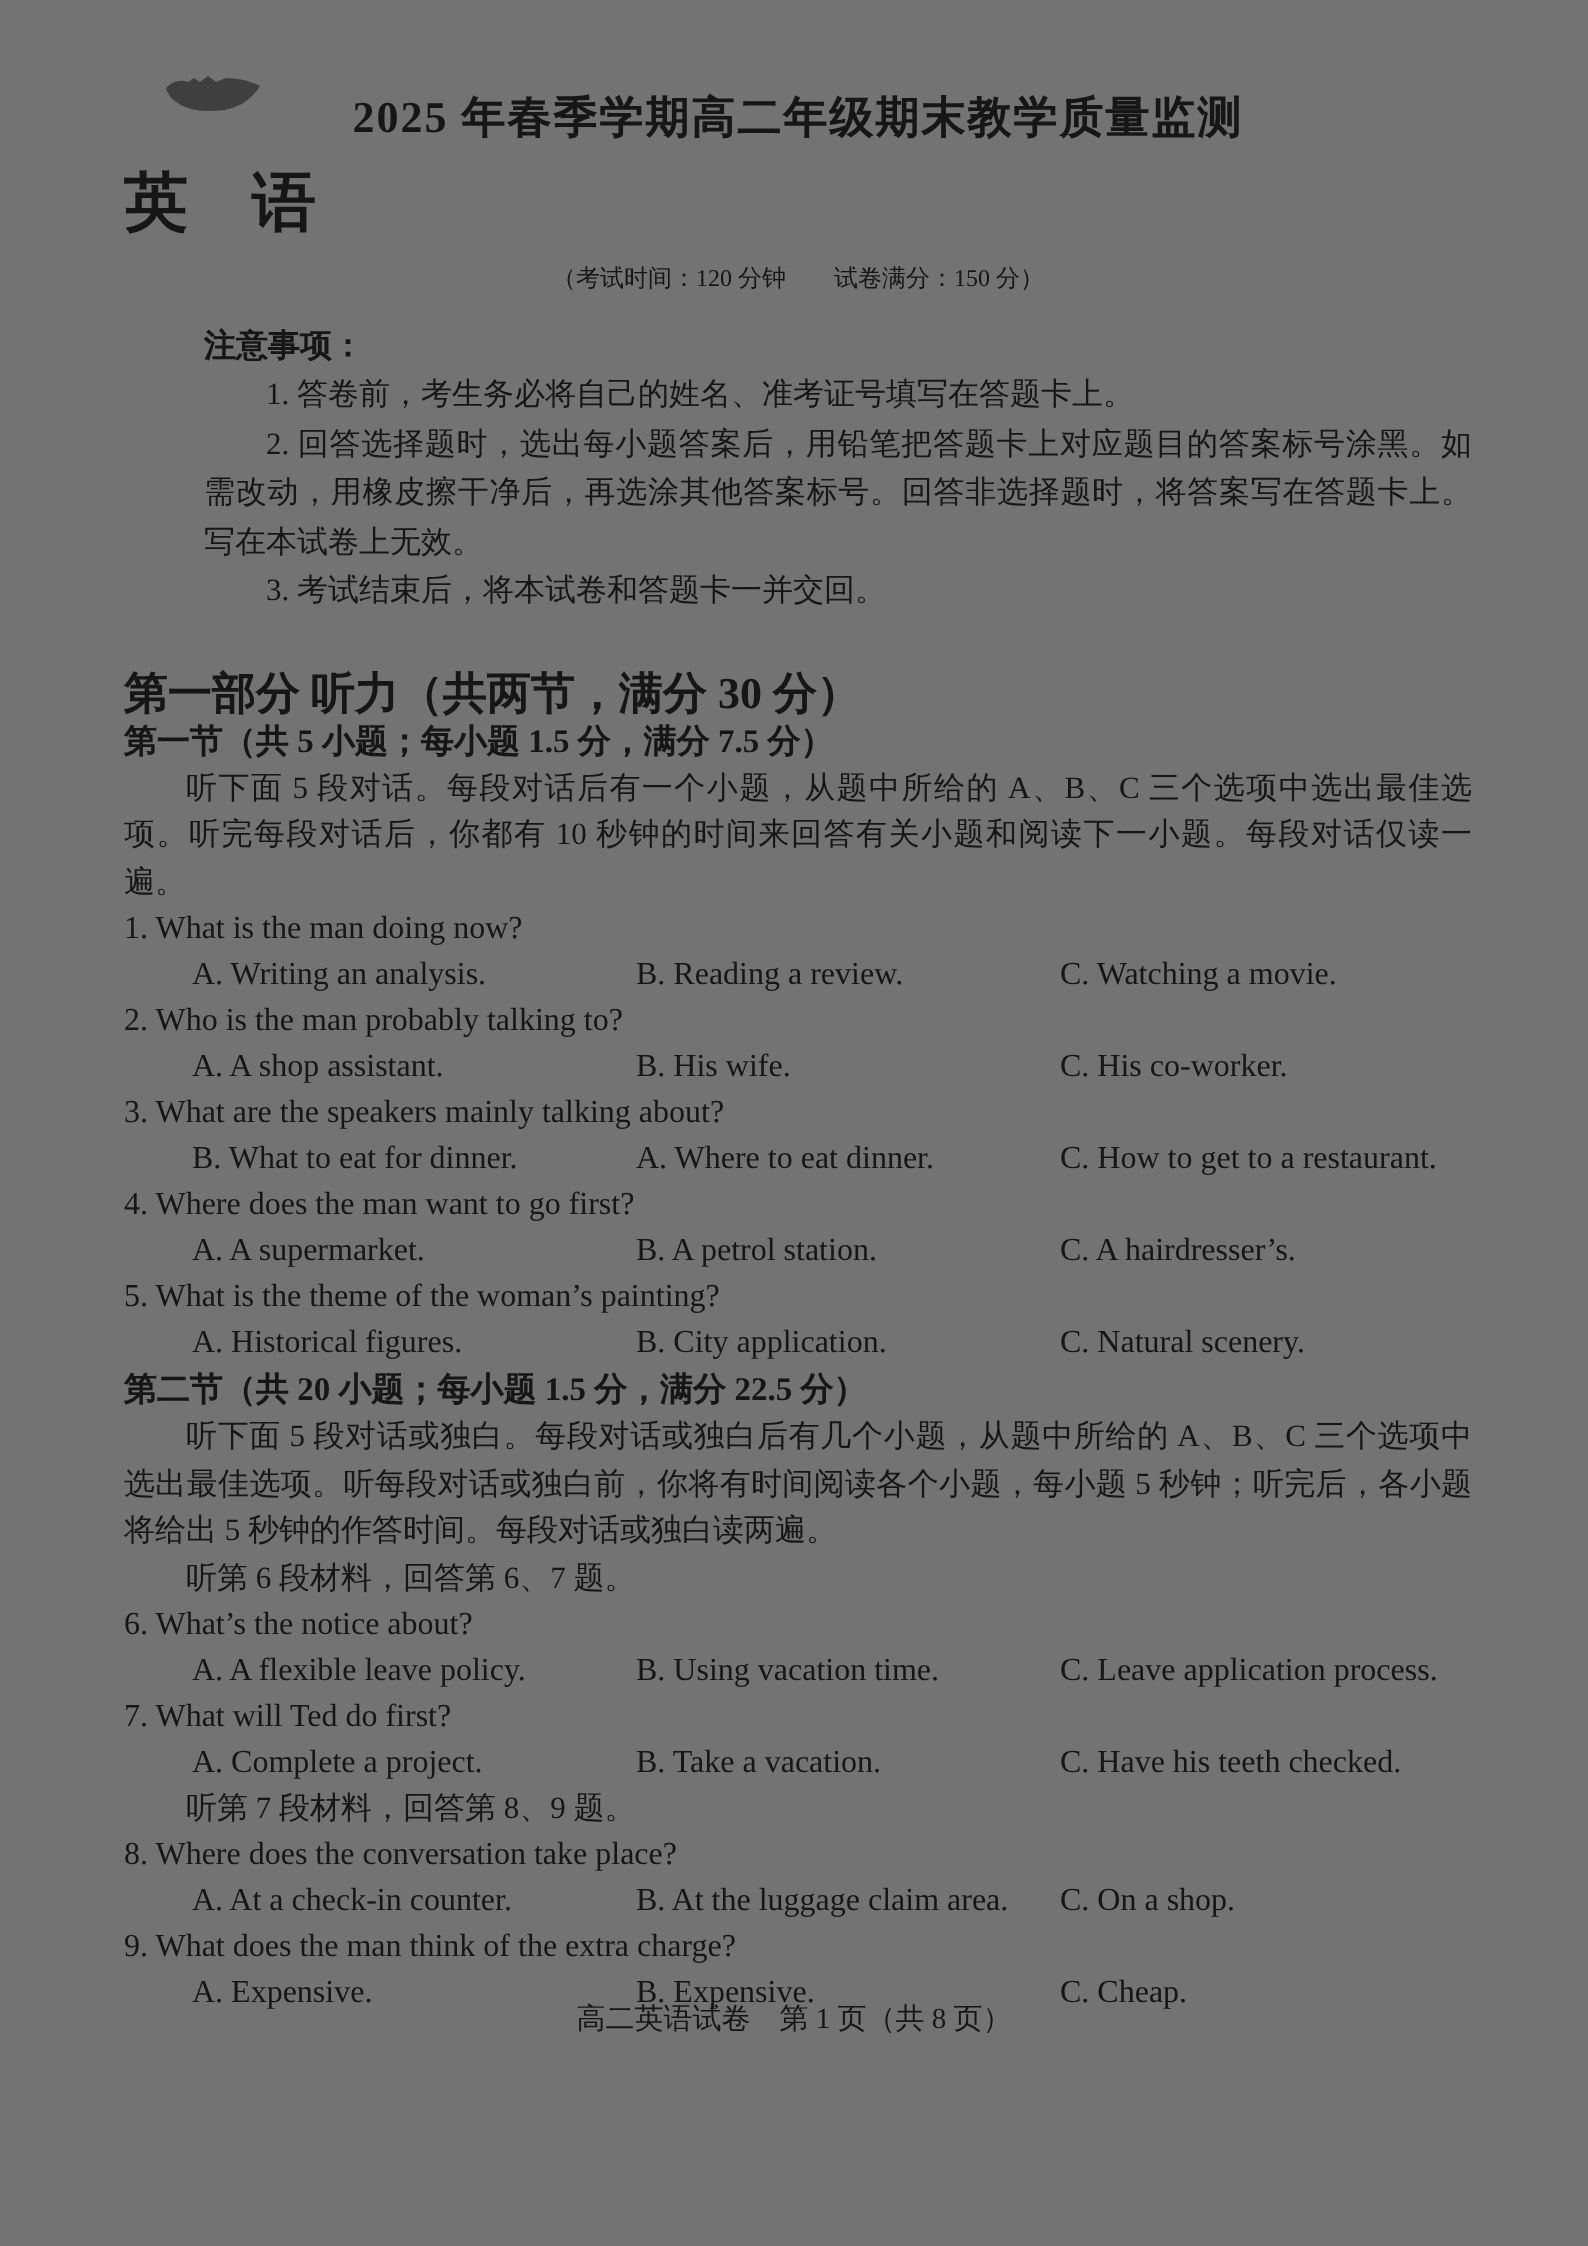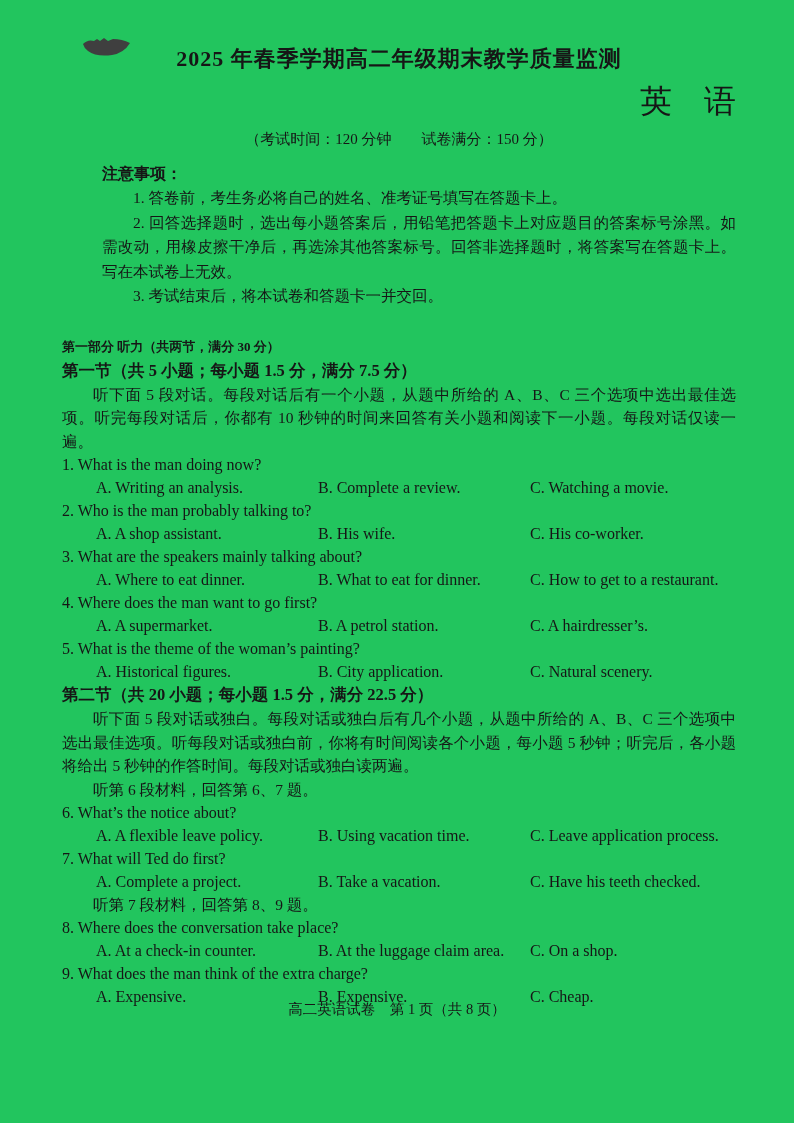--- a/index.html
+++ b/index.html
@@ -2,21 +2,21 @@
 <html><head>
 <meta charset="utf-8">
 <style>
   * { margin: 0; padding: 0; box-sizing: border-box; }
   html, body { background: #e9e9e9; }
   .page {
     position: relative;
     width: 794px;
     height: 1123px;
     margin: 0 auto;
-    background: #22c55e;
+    background: #737373;
     color: #161616;
     font-family: "Liberation Serif", "DejaVu Serif", serif;
     overflow: hidden;
   }
   .content {
     position: absolute;
     top: 44px;
     left: 62px;
     right: 58px;
   }
@@ -28,48 +28,48 @@
     height: 24px;
   }
   .exam-title {
     text-align: center;
     font-size: 22px;
     font-weight: bold;
     letter-spacing: 1px;
     line-height: 30px;
   }
   .subject-title {
-    text-align: right;
+    text-align: left;
     font-size: 32px;
-    font-weight: normal;
+    font-weight: bold;
     margin-top: 8px;
     line-height: 38px;
   }
   .exam-meta {
     text-align: center;
-    font-size: 15px;
+    font-size: 12px;
     margin-top: 8px;
     line-height: 22px;
     font-family: Liberation Serif, serif;
   }
   .notes { margin-top: 12px; margin-left: 40px; }
   .notes-heading {
     font-weight: bold;
     font-size: 16px;
     line-height: 24px;
   }
   .note-item {
     font-size: 15.5px;
     line-height: 24.5px;
     text-indent: 2em;
     text-align: justify;
   }
   .part-heading {
     font-weight: bold;
-    font-size: 13px;
+    font-size: 22px;
     line-height: 24px;
     margin-top: 26px;
   }
   .section-heading {
     font-weight: bold;
     font-size: 16.5px;
     line-height: 24px;
   }
   .instructions {
     font-size: 15.5px;
@@ -124,39 +124,39 @@
     <div class="part-heading">第一部分 听力（共两节，满分 30 分）</div>
 
     <div>
       <div class="section-heading">第一节（共 5 小题；每小题 1.5 分，满分 7.5 分）</div>
       <p class="instructions">听下面 5 段对话。每段对话后有一个小题，从题中所给的 A、B、C 三个选项中选出最佳选项。听完每段对话后，你都有 10 秒钟的时间来回答有关小题和阅读下一小题。每段对话仅读一遍。</p>
 
       <div class="q">
         <div class="q-text">1. What is the man doing now?</div>
         <div class="opts">
           <span class="opt">A. Writing an analysis.</span>
-          <span class="opt">B. Complete a review.</span>
+          <span class="opt">B. Reading a review.</span>
           <span class="opt">C. Watching a movie.</span>
         </div>
       </div>
 
       <div class="q">
         <div class="q-text">2. Who is the man probably talking to?</div>
         <div class="opts">
           <span class="opt">A. A shop assistant.</span>
           <span class="opt">B. His wife.</span>
           <span class="opt">C. His co-worker.</span>
         </div>
       </div>
 
       <div class="q">
         <div class="q-text">3. What are the speakers mainly talking about?</div>
         <div class="opts">
+          <span class="opt">B. What to eat for dinner.</span>
           <span class="opt">A. Where to eat dinner.</span>
-          <span class="opt">B. What to eat for dinner.</span>
           <span class="opt">C. How to get to a restaurant.</span>
         </div>
       </div>
 
       <div class="q">
         <div class="q-text">4. Where does the man want to go first?</div>
         <div class="opts">
           <span class="opt">A. A supermarket.</span>
           <span class="opt">B. A petrol station.</span>
           <span class="opt">C. A hairdresser’s.</span>

